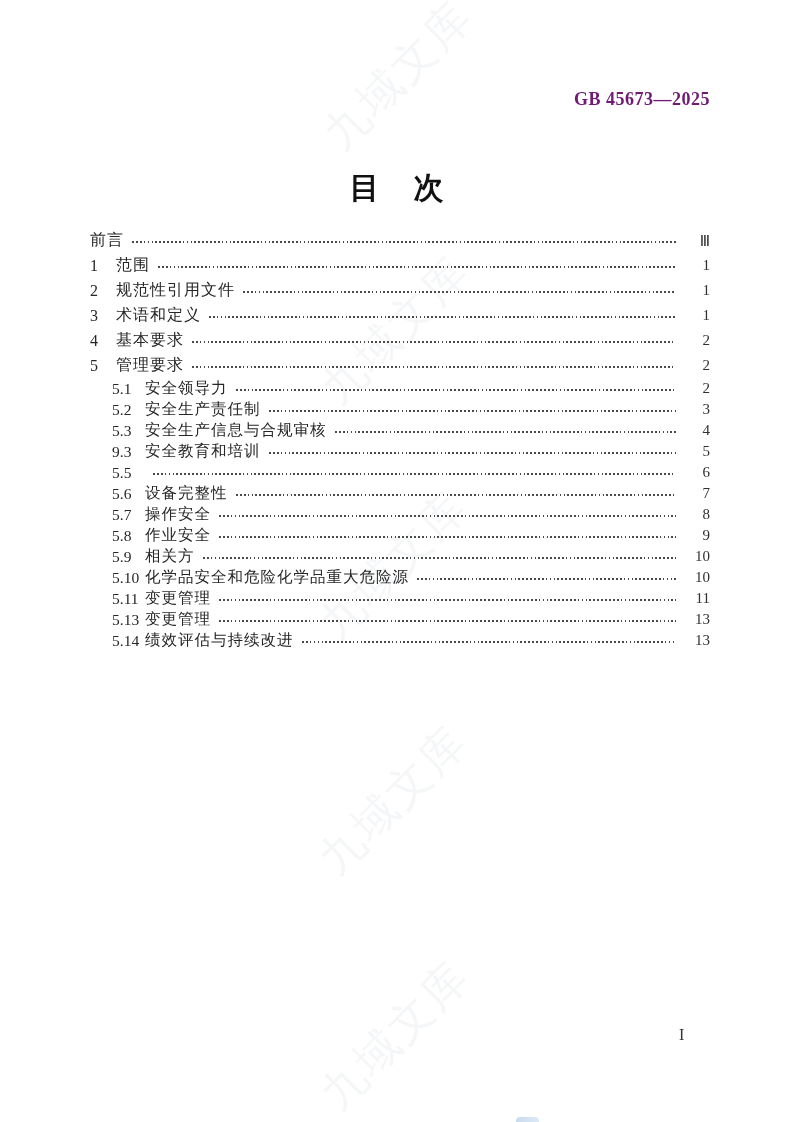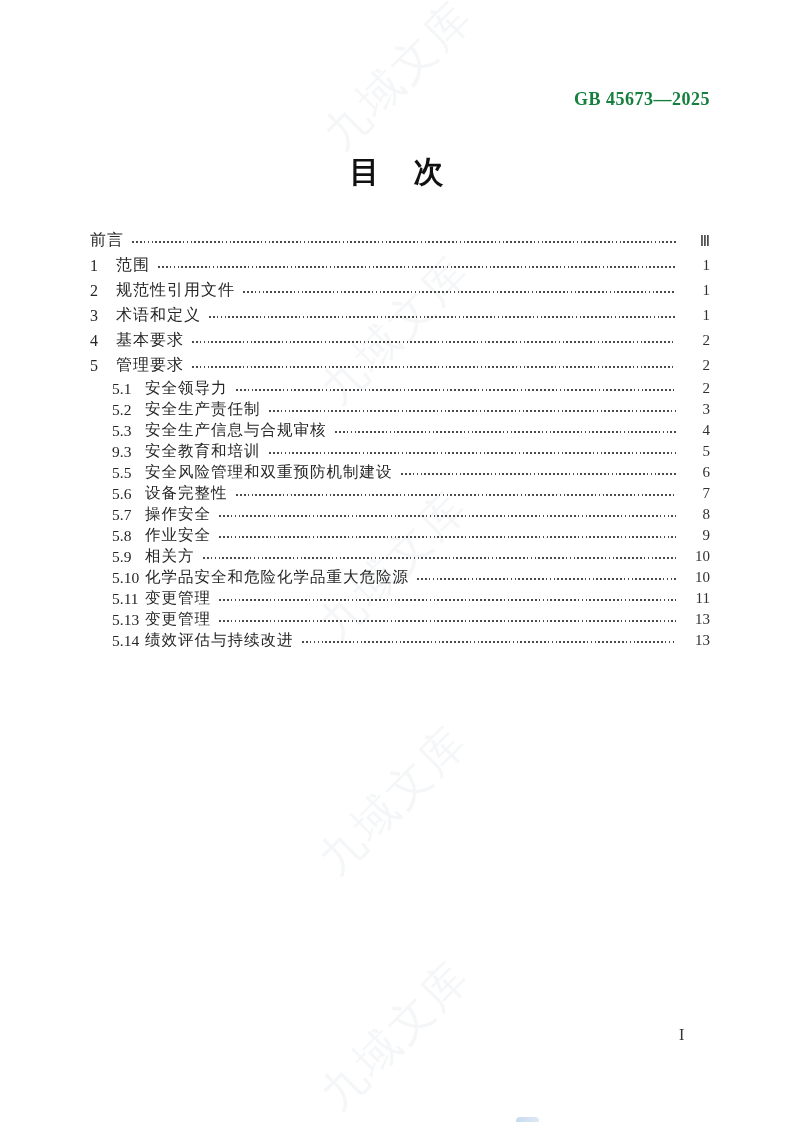--- a/index.html
+++ b/index.html
@@ -41,27 +41,27 @@
   .wm5 { left: 265px; top: 1005px; }
 
   
   .std-code {
     position: absolute;
     top: 89px;
     right: 83px;
     font-size: 18px;
     font-weight: bold;
     letter-spacing: 0.5px;
-    color: #15803d;
+    color: #701a75;
   }
 
   
   .doc-title {
     position: absolute;
-    top: 152px;
+    top: 168px;
     left: 0;
     width: 100%;
     text-align: center;
     font-size: 30px;
     font-weight: bold;
     letter-spacing: 2px;
     padding-left: 2px;
     box-sizing: border-box;
     color: #111111;
   }
@@ -202,21 +202,20 @@
         <span class="pg">4</span>
       </div>
       <div class="toc-row lvl1">
         <span class="num">9.3</span>
         <span class="label">安全教育和培训</span>
         <span class="leader"></span>
         <span class="pg">5</span>
       </div>
       <div class="toc-row lvl1">
         <span class="num">5.5</span>
-        <span class="label">安全风险管理和双重预防机制建设</span>
         <span class="leader"></span>
         <span class="pg">6</span>
       </div>
       <div class="toc-row lvl1">
         <span class="num">5.6</span>
         <span class="label">设备完整性</span>
         <span class="leader"></span>
         <span class="pg">7</span>
       </div>
       <div class="toc-row lvl1">

